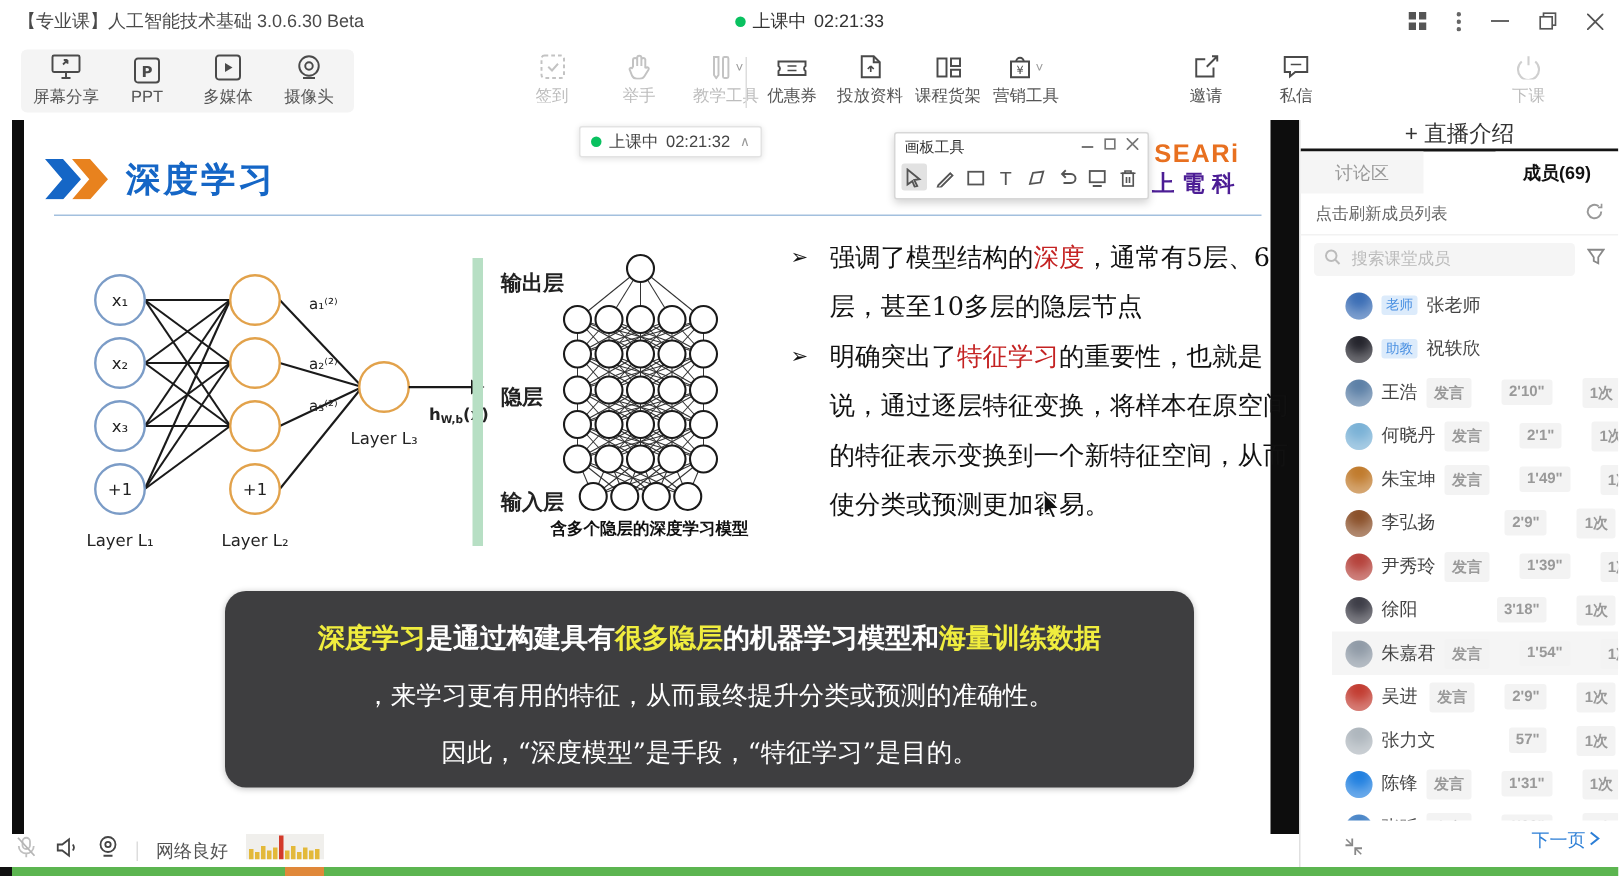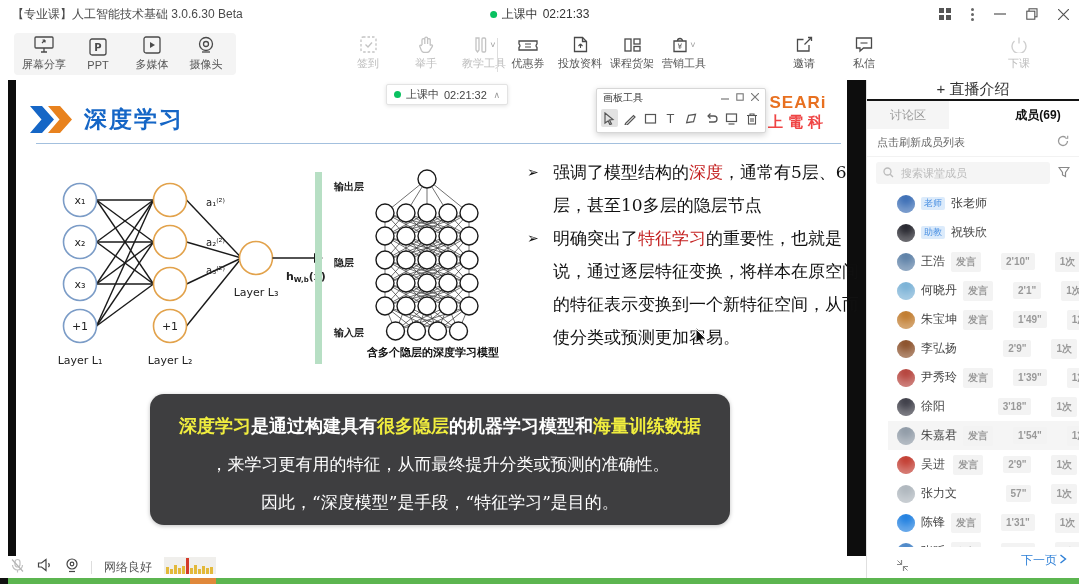--- a/index.html
+++ b/index.html
@@ -41,37 +41,37 @@
   .board{position:absolute;left:596px;top:8px;width:170px;background:#fff;border:1px solid #d7d7d7;border-radius:2px;
          box-shadow:0 2px 6px rgba(0,0,0,.18);z-index:6;}
   .board-title{display:flex;align-items:center;height:17px;padding:0 6px;font-size:10px;color:#333;}
   .board-wc{margin-left:auto;display:flex;gap:7px;color:#777;font-size:10px;align-items:center;}
   .board-tools{display:flex;align-items:center;gap:3px;padding:3px 4px 5px;}
   .btool{width:18px;height:18px;display:flex;align-items:center;justify-content:center;border-radius:2px;cursor:pointer;}
   .btool.active{background:#e2e2e2;}
   
   .logo{position:absolute;left:768px;top:14px;z-index:4;text-align:center;line-height:1;}
   .logo .l1{font-size:17px;font-weight:bold;color:#e87020;letter-spacing:1px;font-family:"Liberation Sans",sans-serif;}
-  .logo .l2{font-size:15px;font-weight:bold;color:#ef4444;letter-spacing:5px;font-family:"DejaVu Serif",serif;margin-top:4px;}
+  .logo .l2{font-size:15px;font-weight:bold;color:#4c1d95;letter-spacing:5px;font-family:"DejaVu Serif",serif;margin-top:4px;}
   
   .slide-title{position:absolute;left:30px;top:24px;display:flex;align-items:center;gap:4px;}
   .chev{width:24px;height:27px;}
   .chev.c1{clip-path:polygon(0 0,50% 0,100% 50%,50% 100%,0 100%,48% 50%);background:#1566c6;}
   .chev.c2{clip-path:polygon(0 0,50% 0,100% 50%,50% 100%,0 100%,48% 50%);background:#e8821e;margin-left:-10px;}
   .slide-title .t{font-size:23px;font-weight:bold;color:#1566c6;letter-spacing:2px;margin-left:8px;}
   .title-rule{position:absolute;left:36px;top:63px;width:805px;height:1px;background:#a3c0de;}
   .green-strip{position:absolute;left:315px;top:92px;width:7px;height:192px;background:#b7dfc4;}
-  .dg-label{position:absolute;font-size:10px;font-weight:bold;color:#222;}
+  .dg-label{position:absolute;font-size:14px;font-weight:bold;color:#222;}
   .dg-caption{position:absolute;left:348px;top:265px;width:170px;text-align:center;font-size:11px;font-weight:bold;color:#111;}
   .bullets{position:absolute;left:527px;top:76px;width:332px;font-family:"DejaVu Serif",serif;font-size:17px;line-height:33px;color:#111;}
   .bullet{position:relative;padding-left:26px;}
   .bullet .mark{position:absolute;left:0;top:0;font-size:14px;font-family:"DejaVu Sans",sans-serif;color:#111;}
   .hl-red{color:#c42222;}
   .hl-yellow{color:#f0ed3e;}
-  .darkbox{position:absolute;left:150px;top:314px;width:580px;height:131px;background:#3e3e40;border-radius:14px;
+  .darkbox{position:absolute;left:150px;top:314px;width:646px;height:131px;background:#3e3e40;border-radius:14px;
            color:#fff;font-family:"DejaVu Serif",serif;font-size:17px;line-height:38px;text-align:center;padding-top:13px;
            box-shadow:0 1px 4px rgba(0,0,0,.25);}
   .darkbox .ln1{font-weight:bold;font-size:18px;}
   .mouse{position:absolute;left:695px;top:248px;z-index:9;}
   
   .sidebar{position:absolute;left:866px;top:80px;width:213px;height:498px;background:#fff;border-left:1px solid #e0e0e0;overflow:hidden;}
   .sb-intro{height:21px;display:flex;align-items:center;justify-content:center;font-size:15px;color:#333;border-bottom:2px solid #141414;cursor:pointer;}
   .sb-tabs{display:flex;height:28px;gap:48px;}
   .sb-tab{flex:1;display:flex;align-items:center;justify-content:center;font-size:12px;cursor:pointer;}
   .sb-tab.inactive{background:#f5f5f5;color:#999;}

